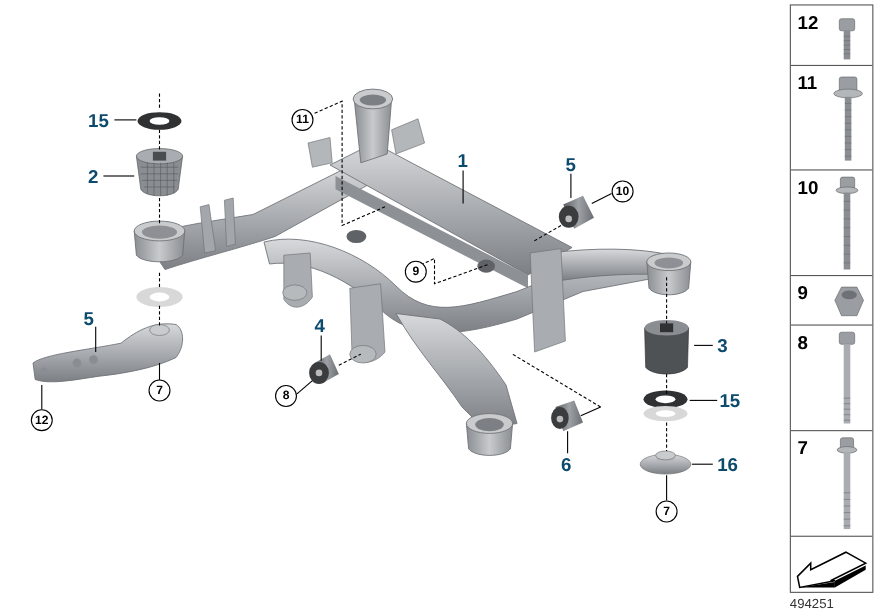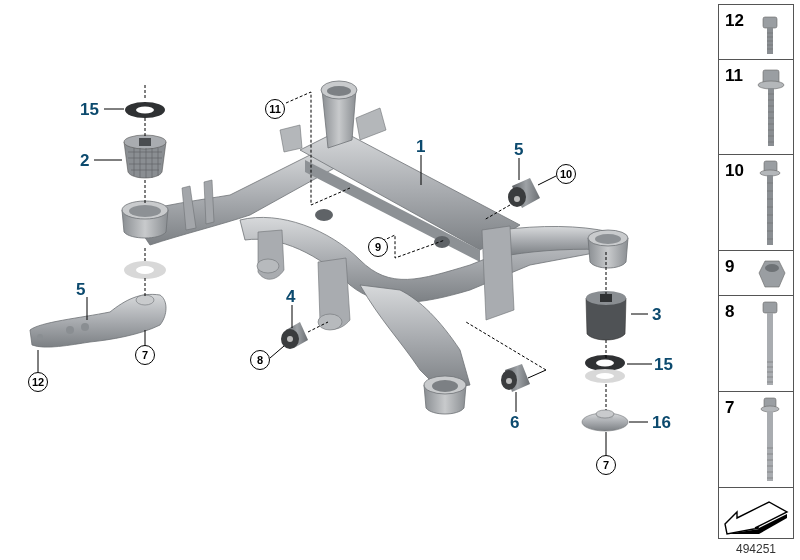--- a/index.html
+++ b/index.html
@@ -5,21 +5,21 @@
   html,body{margin:0;padding:0;background:#fff;}
   body{width:800px;height:560px;position:relative;overflow:hidden;font-family:"Liberation Sans",sans-serif;}
   .canvas{position:absolute;left:0;top:0;width:800px;height:560px;}
   .lbl{position:absolute;font-family:"Liberation Sans",sans-serif;font-weight:bold;font-size:17px;color:#0c4a6e;line-height:1;}
   .circ{position:absolute;width:20px;height:20px;border:1.6px solid #000;border-radius:50%;font-family:"Liberation Sans",sans-serif;font-weight:bold;font-size:11px;display:flex;align-items:center;justify-content:center;background:#fff;box-sizing:border-box;}
   .side{position:absolute;left:718px;top:4px;width:76px;border:1px solid #555;box-sizing:border-box;}
   .cell{position:relative;border-bottom:1px solid #555;box-sizing:border-box;}
   .cell:last-child{border-bottom:none;}
   .cell .num{position:absolute;left:6px;top:6px;font-weight:bold;font-size:17px;font-family:"Liberation Sans",sans-serif;}
   .cell svg{position:absolute;left:0;top:0;}
-  .ref{position:absolute;left:718px;top:542px;width:76px;text-align:center;font-size:12px;color:#333;font-family:"Liberation Sans",sans-serif;}
+  .ref{position:absolute;left:718px;top:542px;width:76px;text-align:left;font-size:12px;color:#333;font-family:"Liberation Sans",sans-serif;}
 </style>
 </head>
 <body>
 
 <svg class="canvas" viewBox="0 0 800 560" width="800" height="560">
   <defs>
     <linearGradient id="gMetal" x1="0" y1="0" x2="0" y2="1">
       <stop offset="0" stop-color="#d7d9db"></stop>
       <stop offset="0.5" stop-color="#a9acb0"></stop>
       <stop offset="1" stop-color="#7c8084"></stop>

